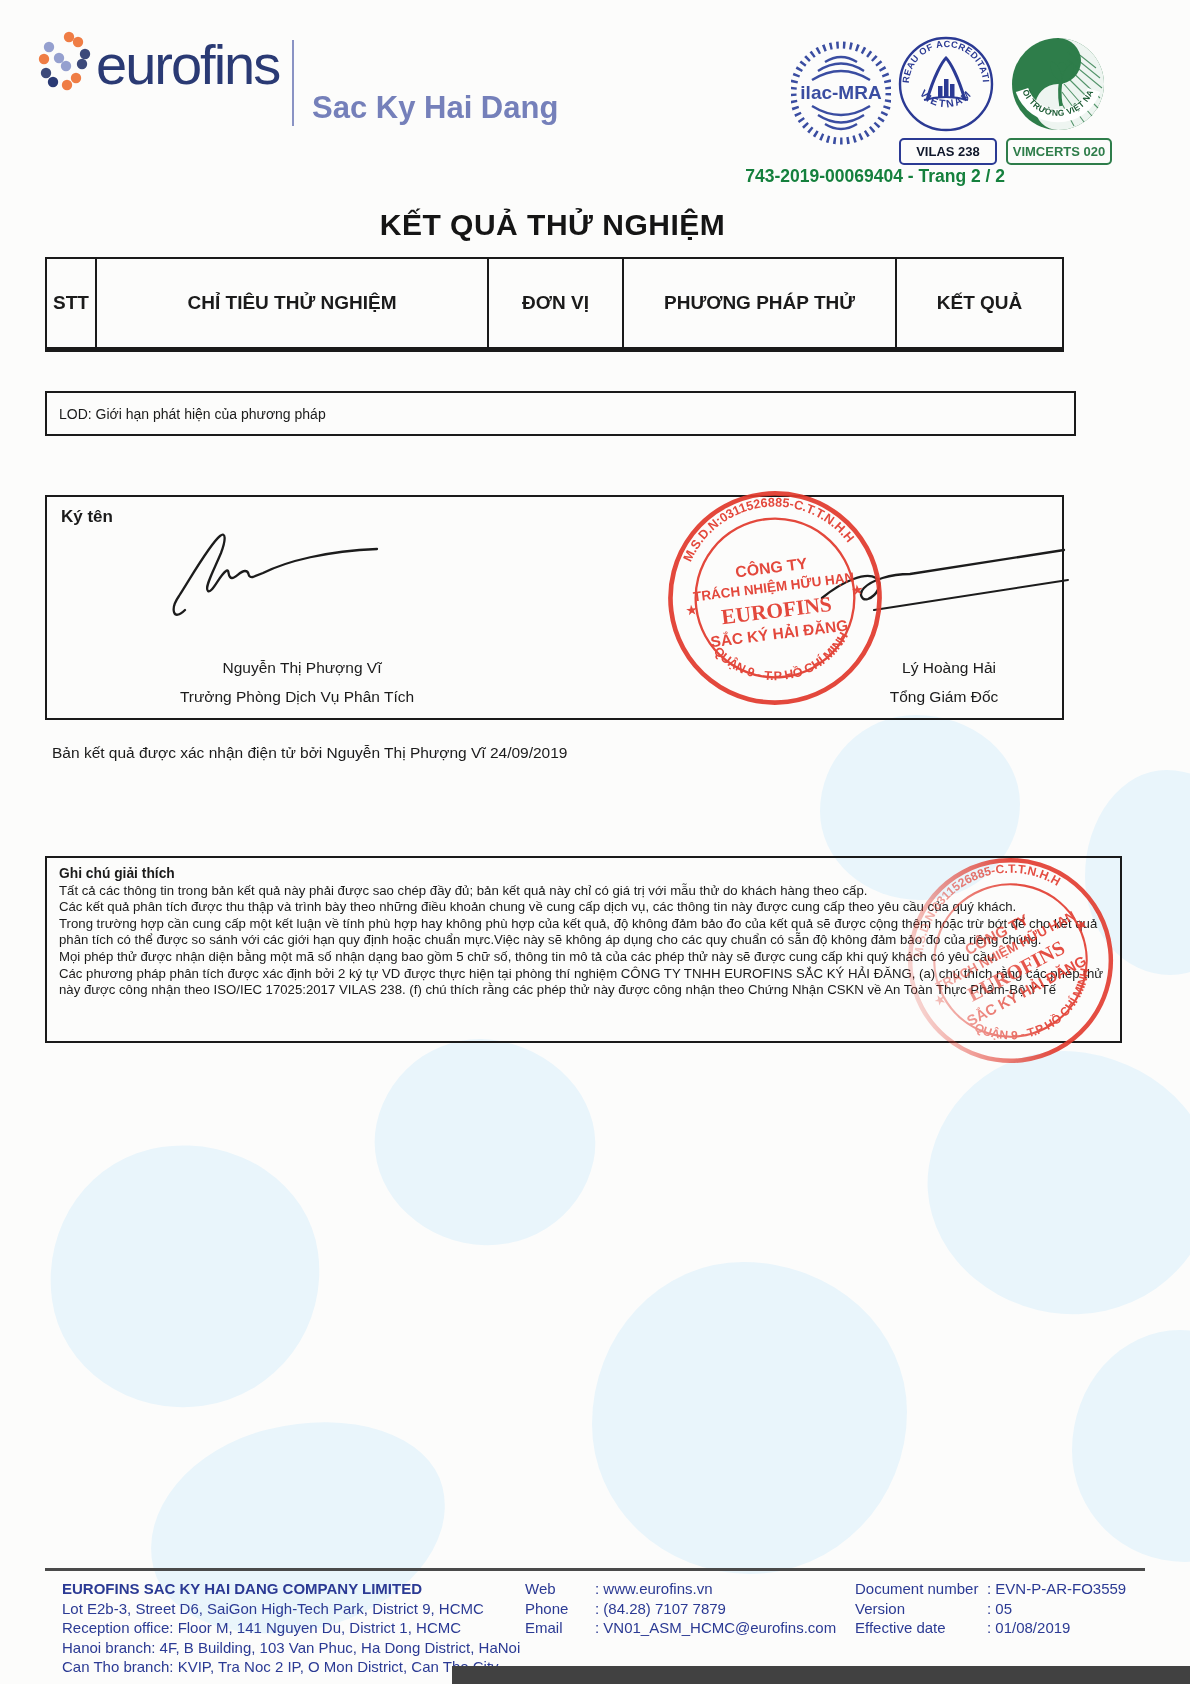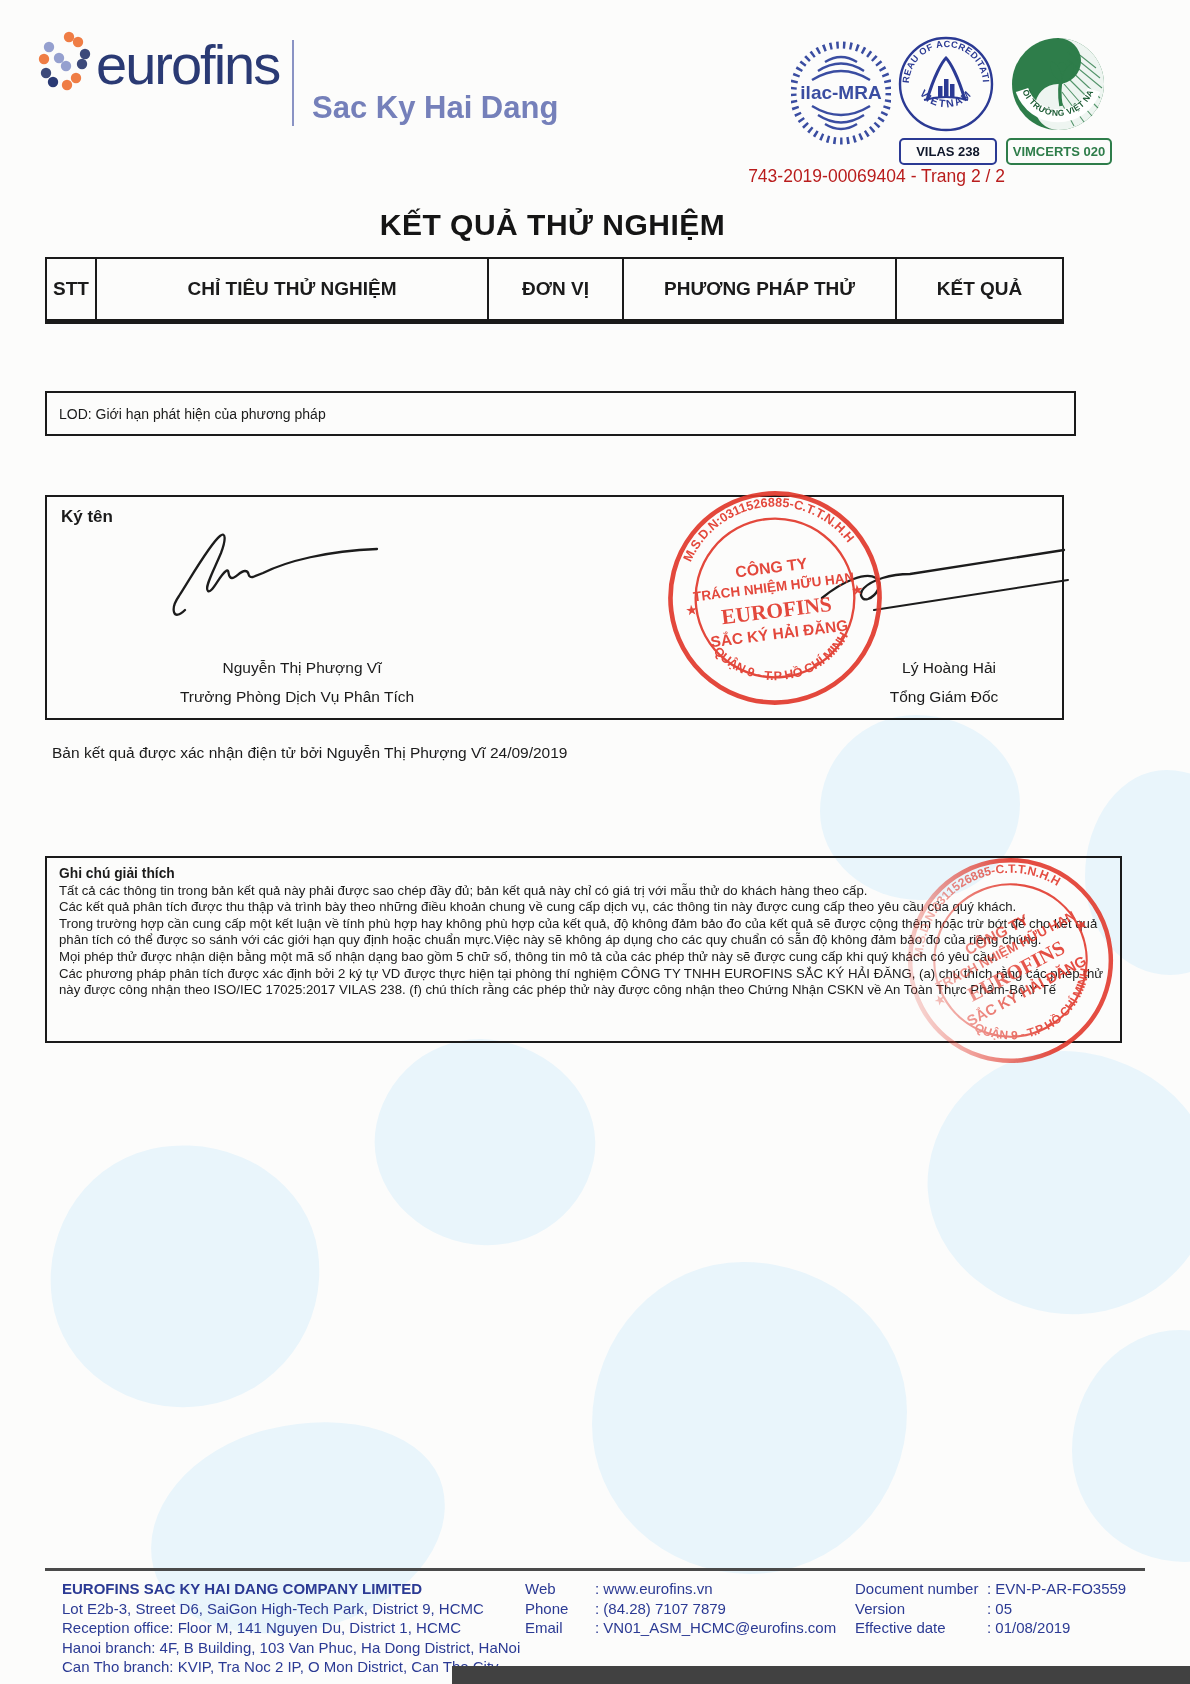--- a/index.html
+++ b/index.html
@@ -13,28 +13,28 @@
   
   .blob{position:absolute; background:#e9f5fb; border-radius:48% 52% 50% 50%/52% 48% 52% 48%;}
   
   .brand-word{font-size:56px; font-weight:500; letter-spacing:-2px; color:#2a3a74;}
   .brand-div{width:2px; background:#8a93c4;}
   .brand-sub{font-size:31px; font-weight:bold; color:#7580ba; letter-spacing:0;}
   .badge{border:2px solid #2b3a94; border-radius:5px; color:#0f172a; font-weight:bold;
          font-size:13px; display:flex; align-items:center; justify-content:center;}
   .badge.green{border-color:#2e7d4a; color:#2e7d4a;}
   
-  .docref{font-size:17.5px; font-weight:normal; color:#b91c1c; text-align:right;}
+  .docref{font-size:17.5px; font-weight:bold; color:#15803d; text-align:right;}
   .title{font-size:30px; font-weight:bold; text-align:center; letter-spacing:.5px; color:#151515;}
   
   .rtable{border:2.5px solid #1a1a1a; border-bottom-width:3px;}
   .trow{display:grid; grid-template-columns:50px 392px 135px 273px 165px;}
   .trow.thead{border-bottom:2px solid #1a1a1a;}
   .cell{display:flex; align-items:center; justify-content:center; text-align:center;
-        border-right:2px solid #1a1a1a; padding:2px 4px;}
+        border-right:2px solid #1a1a1a; padding:16px 4px;}
   .cell:last-child{border-right:none;}
   .thead .cell{height:56px; font-size:19px; font-weight:bold;}
   .tdata .cell{height:62px; font-size:15px;}
   .param-cell{justify-content:flex-start; padding-left:11px;}
   .param-cell .code{margin-right:22px;}
   .param-cell .tag{margin-right:14px;}
   .param-cell .fnote{margin-right:46px;}
   .param-cell .pname{font-weight:bold;}
   .method-cell{flex-direction:column; line-height:21px;}
   .result-cell{font-weight:bold;}

